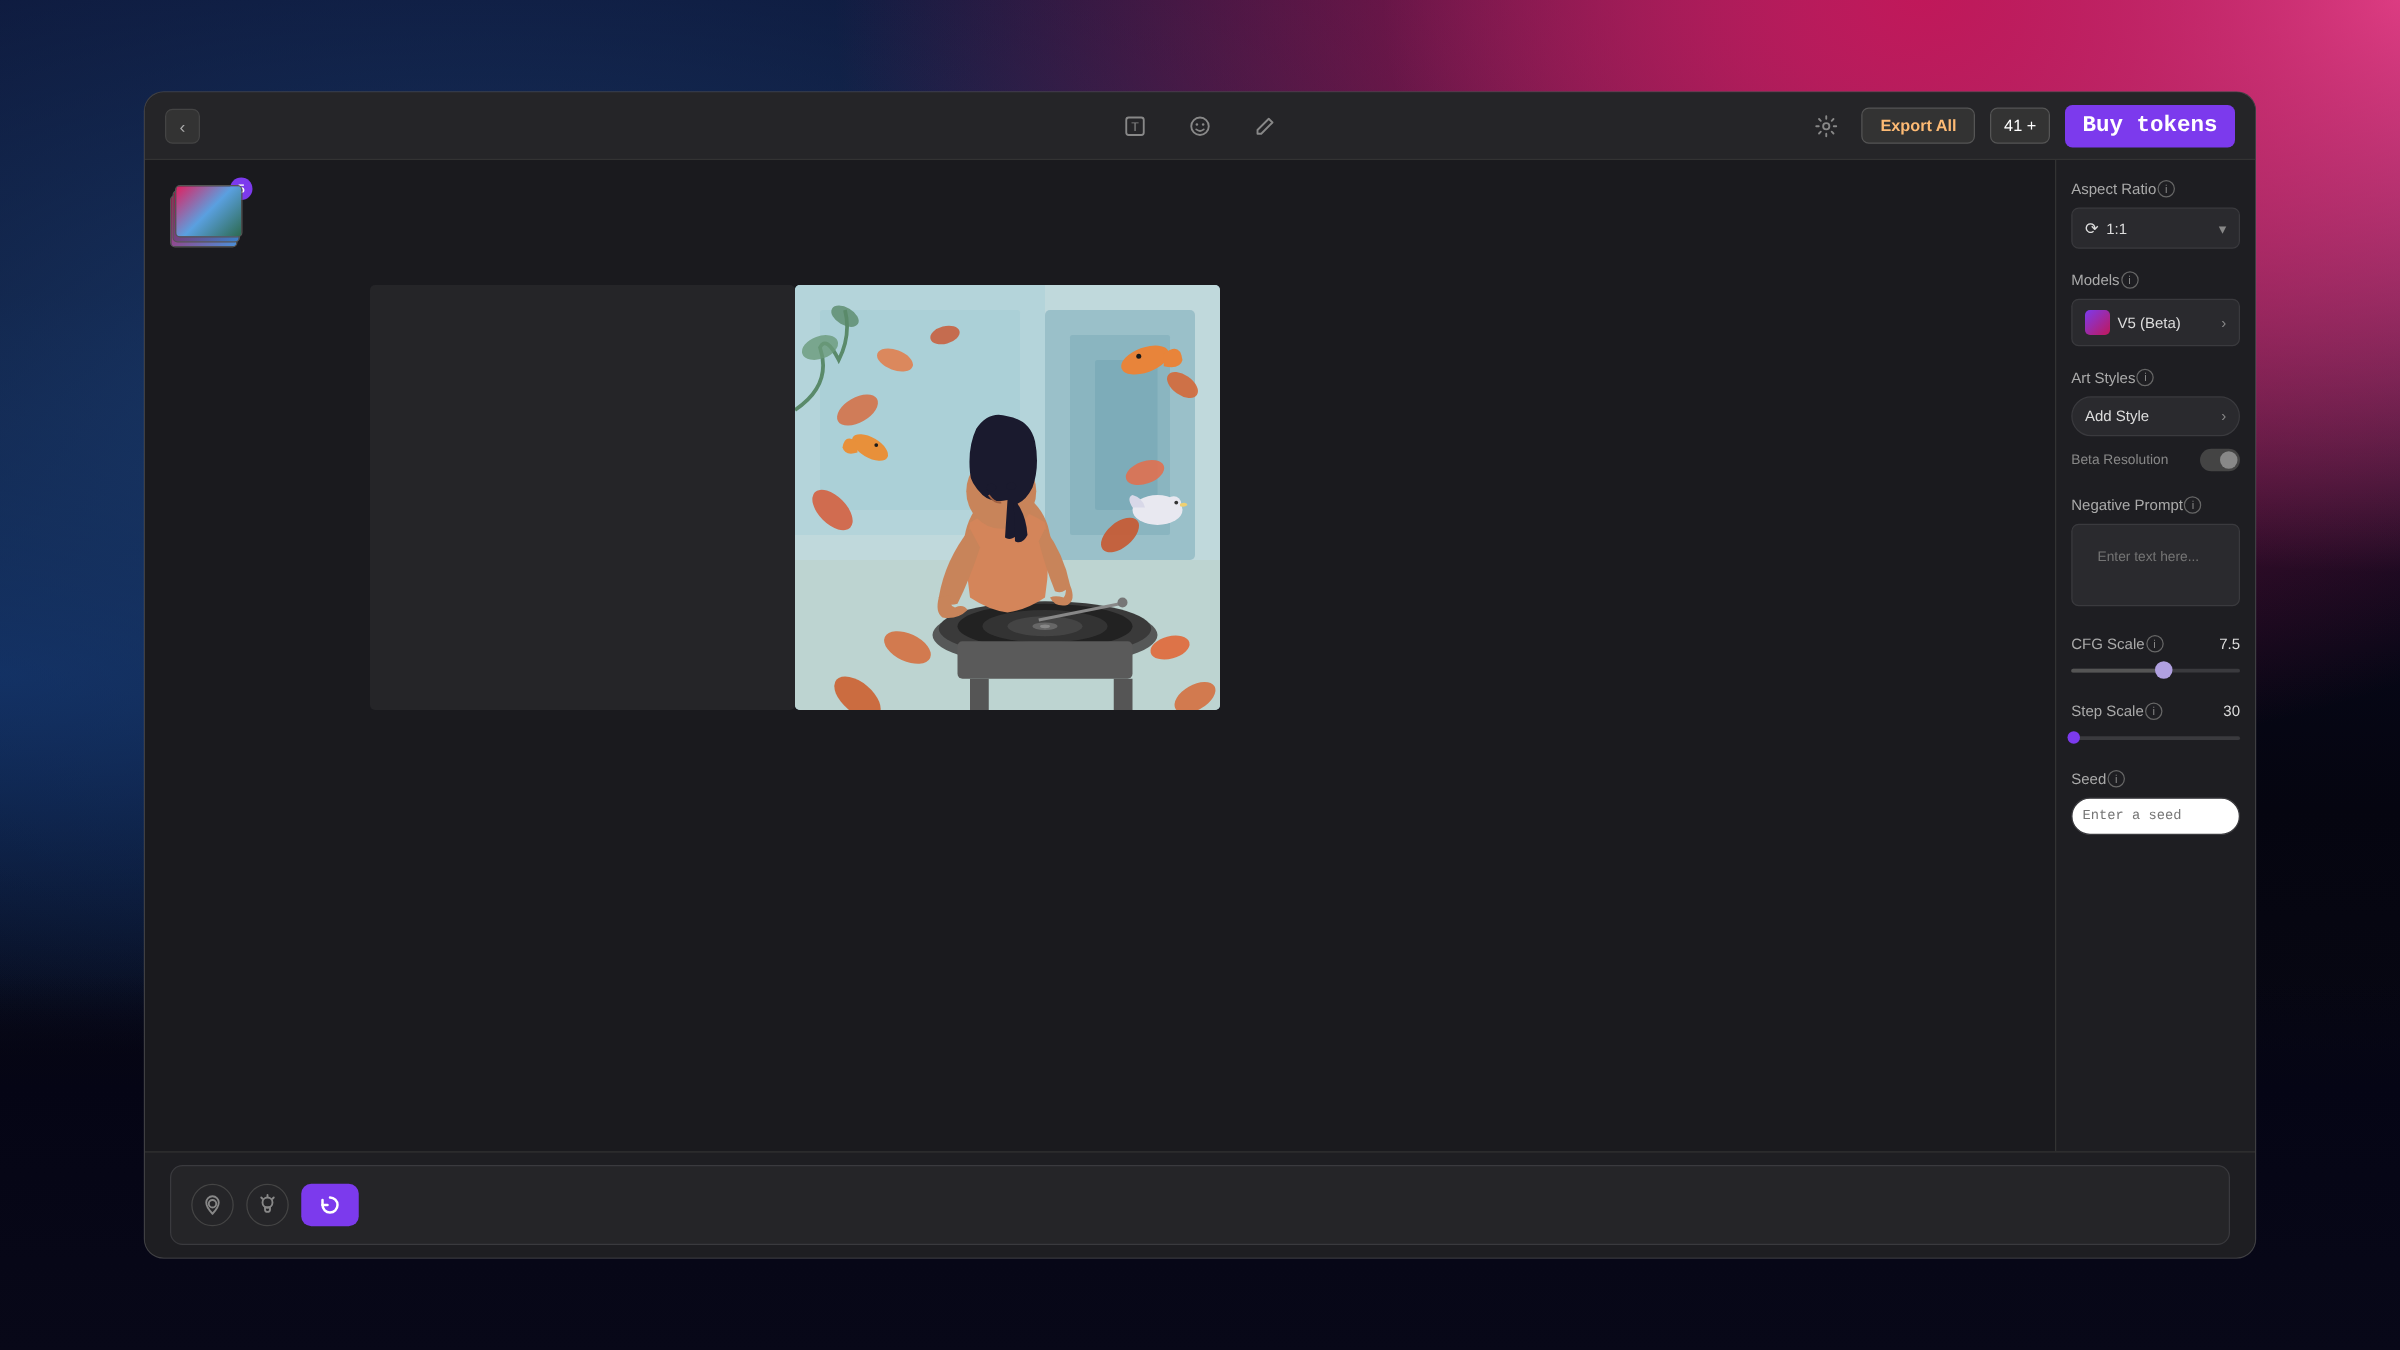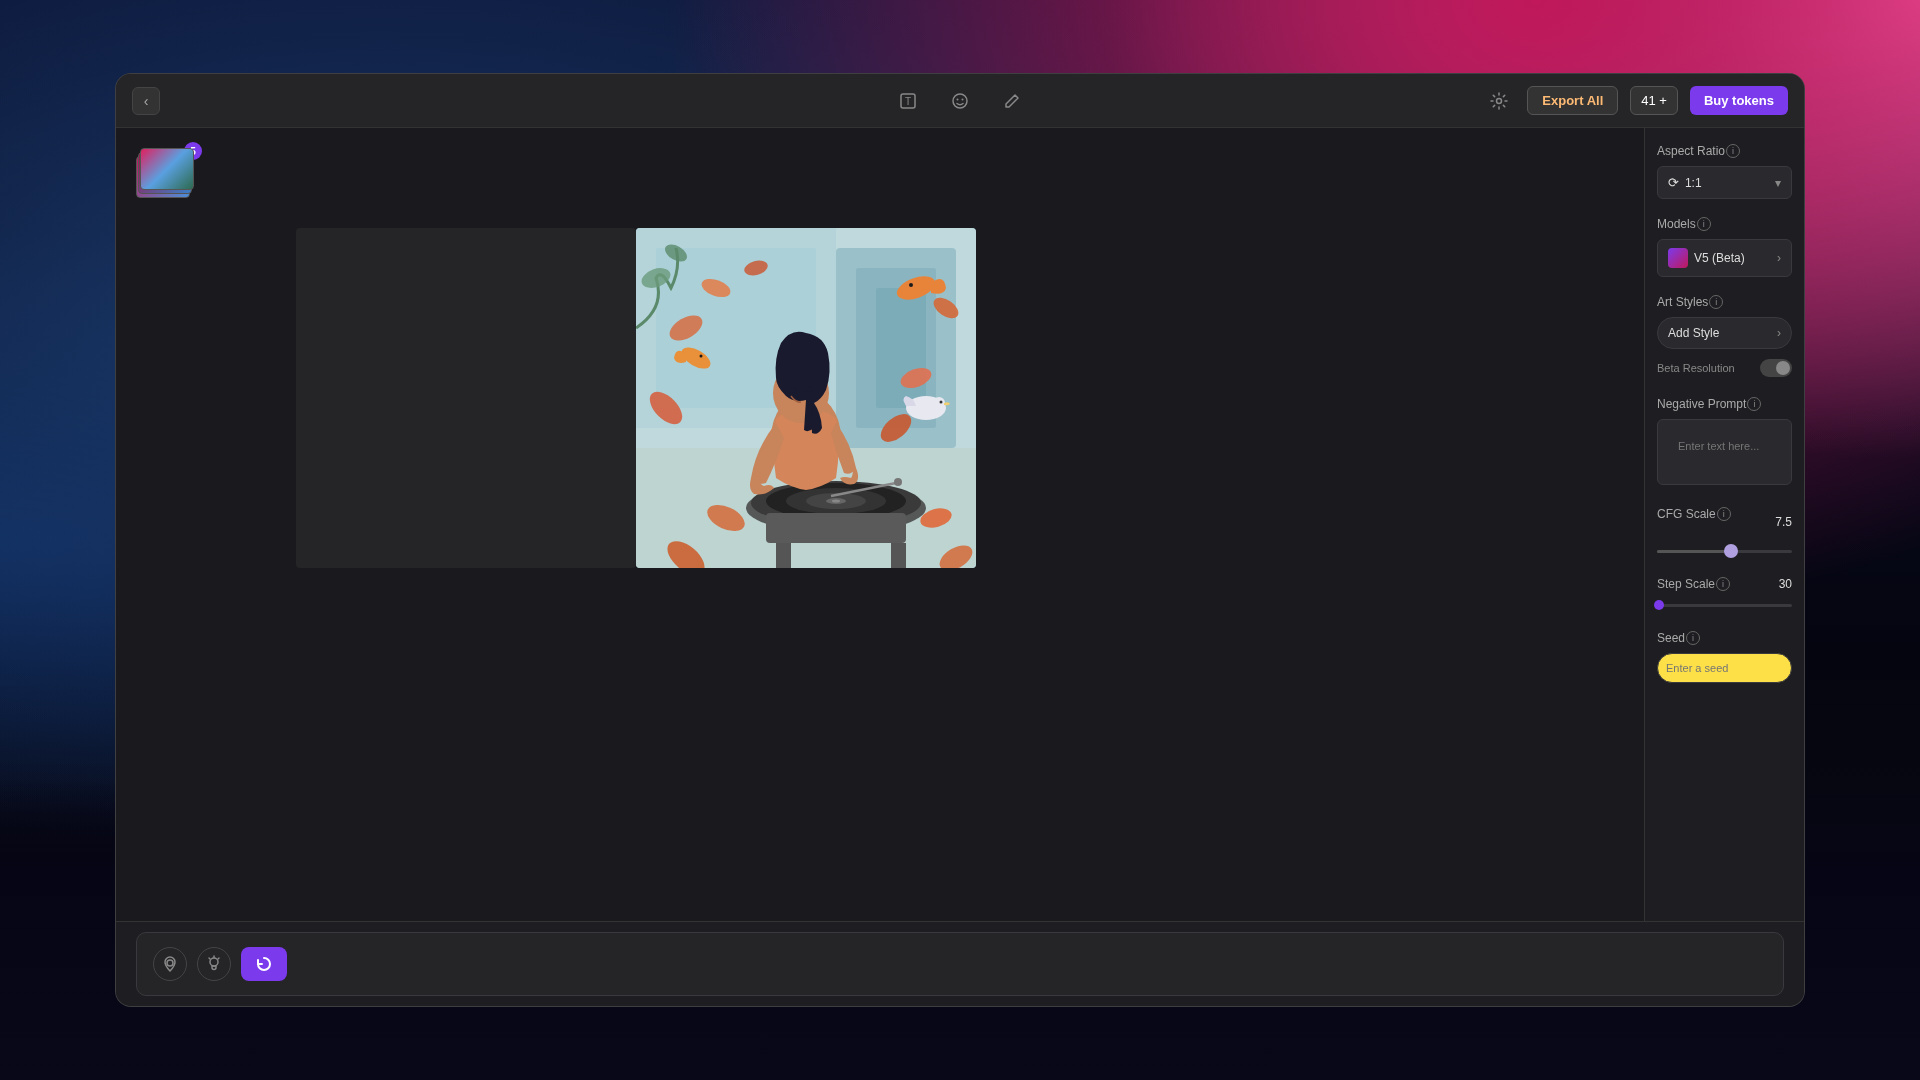--- a/index.html
+++ b/index.html
@@ -136,22 +136,23 @@
       cursor: pointer;
     }
 
     .buy-tokens-btn {
       background: #7c3aed;
       color: #fff;
       border: none;
       padding: 7px 14px;
       border-radius: 6px;
       cursor: pointer;
-      font-size: 13px;
+      font-size: 18px;
       font-weight: 600;
+      font-family: Liberation Mono, monospace;
     }
 
     
     .main-content {
       flex: 1;
       display: flex;
       overflow: hidden;
     }
 
     
@@ -420,28 +421,28 @@
       transform: translateY(-50%);
       width: 10px;
       height: 10px;
       background: #7c3aed;
       border-radius: 50%;
       cursor: pointer;
     }
 
     .seed-input {
       width: 100%;
-      background: #fde047;
+      background: #ffffff;
       border: 1px solid #3a3a3e;
       border-radius: 15px;
       padding: 8px;
       color: #555;
       font-size: 11px;
       outline: none;
-      font-family: Liberation Sans, sans-serif;
+      font-family: Liberation Mono, monospace;
     }
 
     
     .bottom-bar {
       background: #1e1e22;
       border-top: 1px solid #333;
       padding: 10px 20px;
       flex-shrink: 0;
     }
 
@@ -703,21 +704,21 @@
       <div class="sidebar-section">
         <div class="sidebar-label">
           <span>Negative Prompt</span>
           <span class="info-icon">i</span>
         </div>
         <textarea class="neg-prompt-input" placeholder="Enter text here..." style=""></textarea>
       </div>
 
       <div class="sidebar-section">
         <div class="scale-row">
-          <div class="sidebar-label" style="margin-bottom:16px;">
+          <div class="sidebar-label" style="margin-bottom:0;">
             <span>CFG Scale</span>
             <span class="info-icon">i</span>
           </div>
           <span class="scale-value">7.5</span>
         </div>
         <div class="slider-container">
           <div class="slider-track">
             <div class="slider-fill-cfg"></div>
             <div class="slider-thumb-cfg"></div>
           </div>

